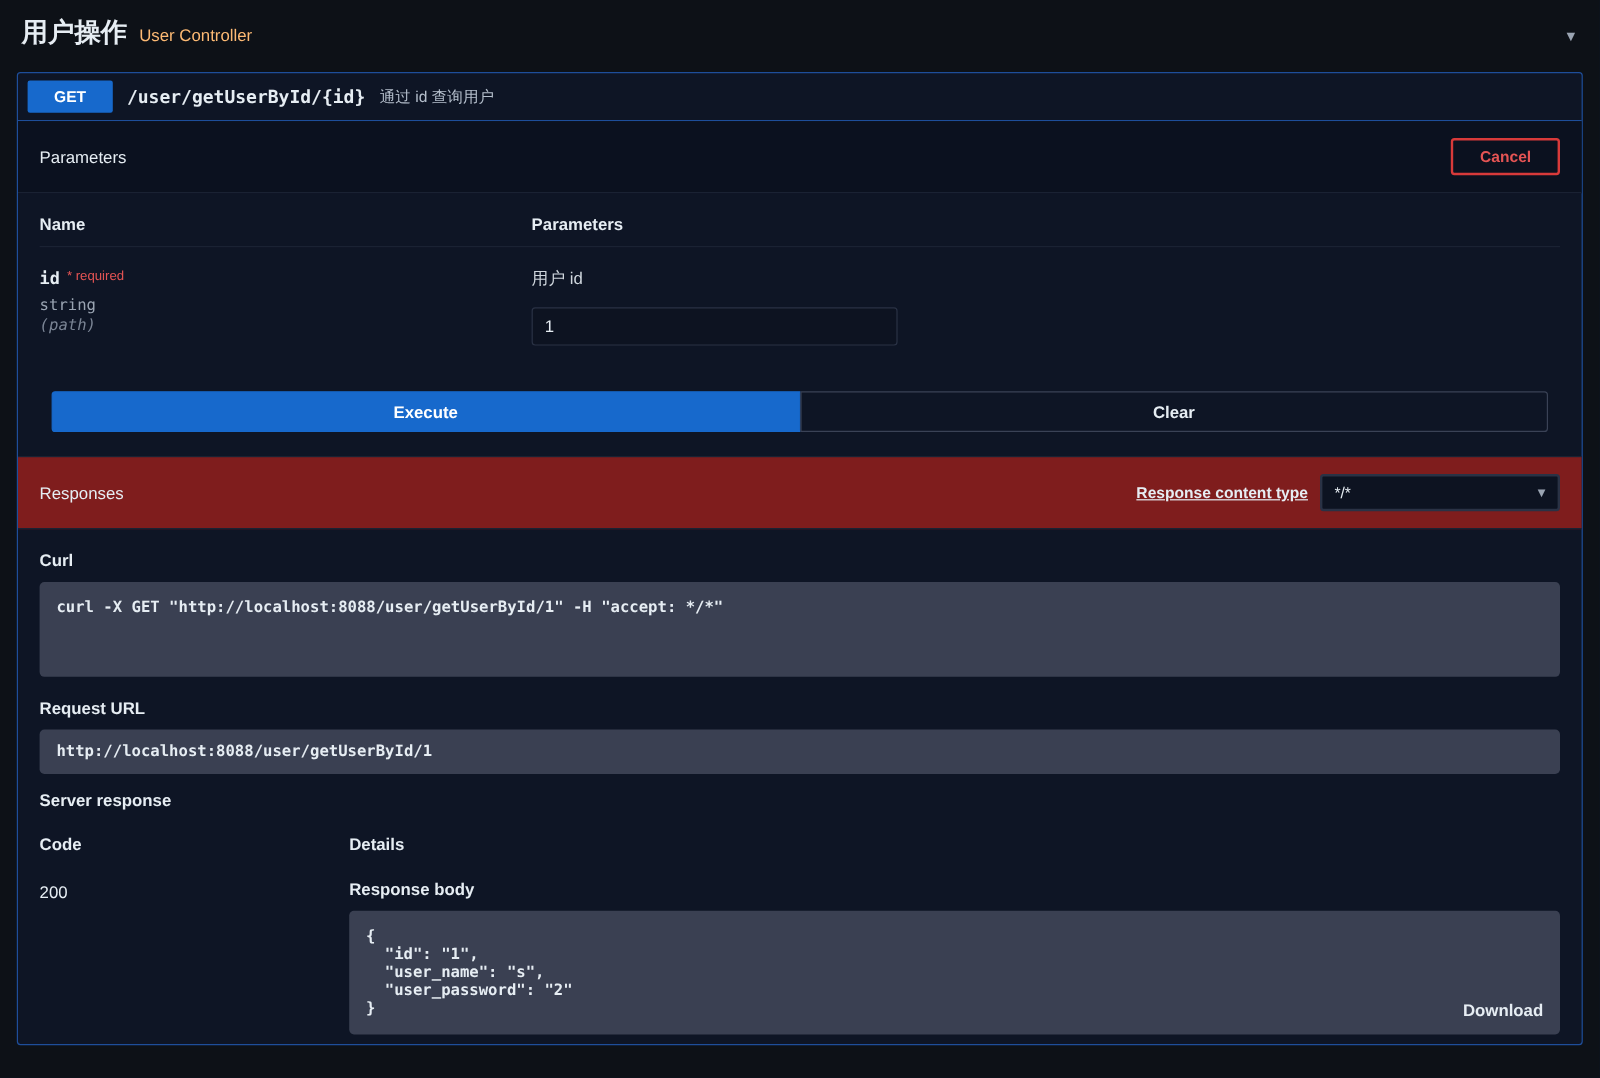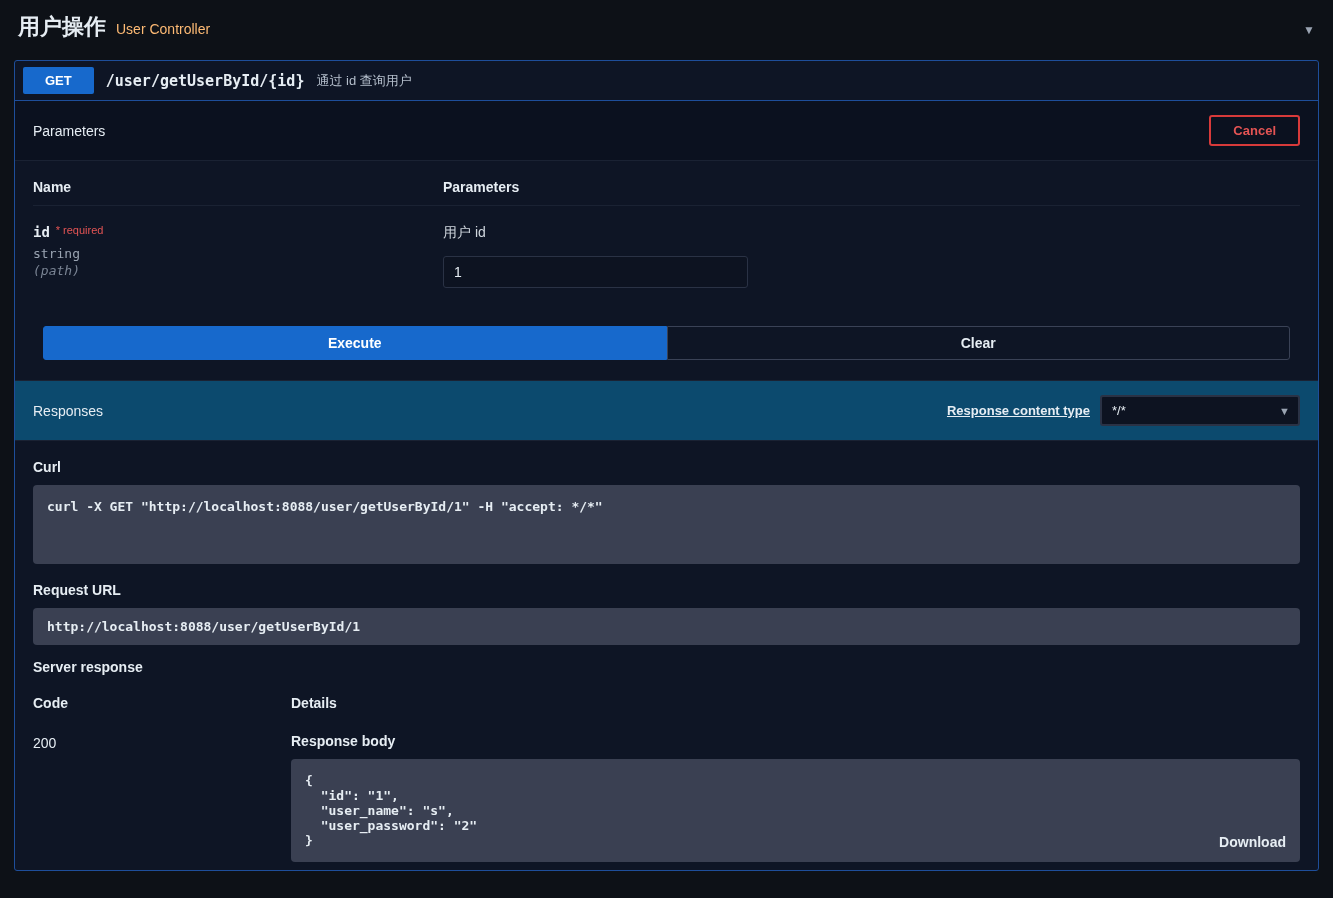--- a/index.html
+++ b/index.html
@@ -174,21 +174,21 @@
     font-weight: 700;
     padding: 8px 0;
     font-size: 14px;
     border-radius: 0 3px 3px 0;
     cursor: pointer;
   }
   .responses-header {
     display: flex;
     align-items: center;
     padding: 14px 18px;
-    background: #0c4a6e;
+    background: #7f1d1d;
     border-top: 1px solid #1a2233;
     border-bottom: 1px solid #1a2233;
   }
   .content-type-label {
     margin-left: auto;
     font-weight: 700;
     font-size: 13px;
     color: #e6edf3;
     margin-right: 10px;
     text-decoration: underline;

